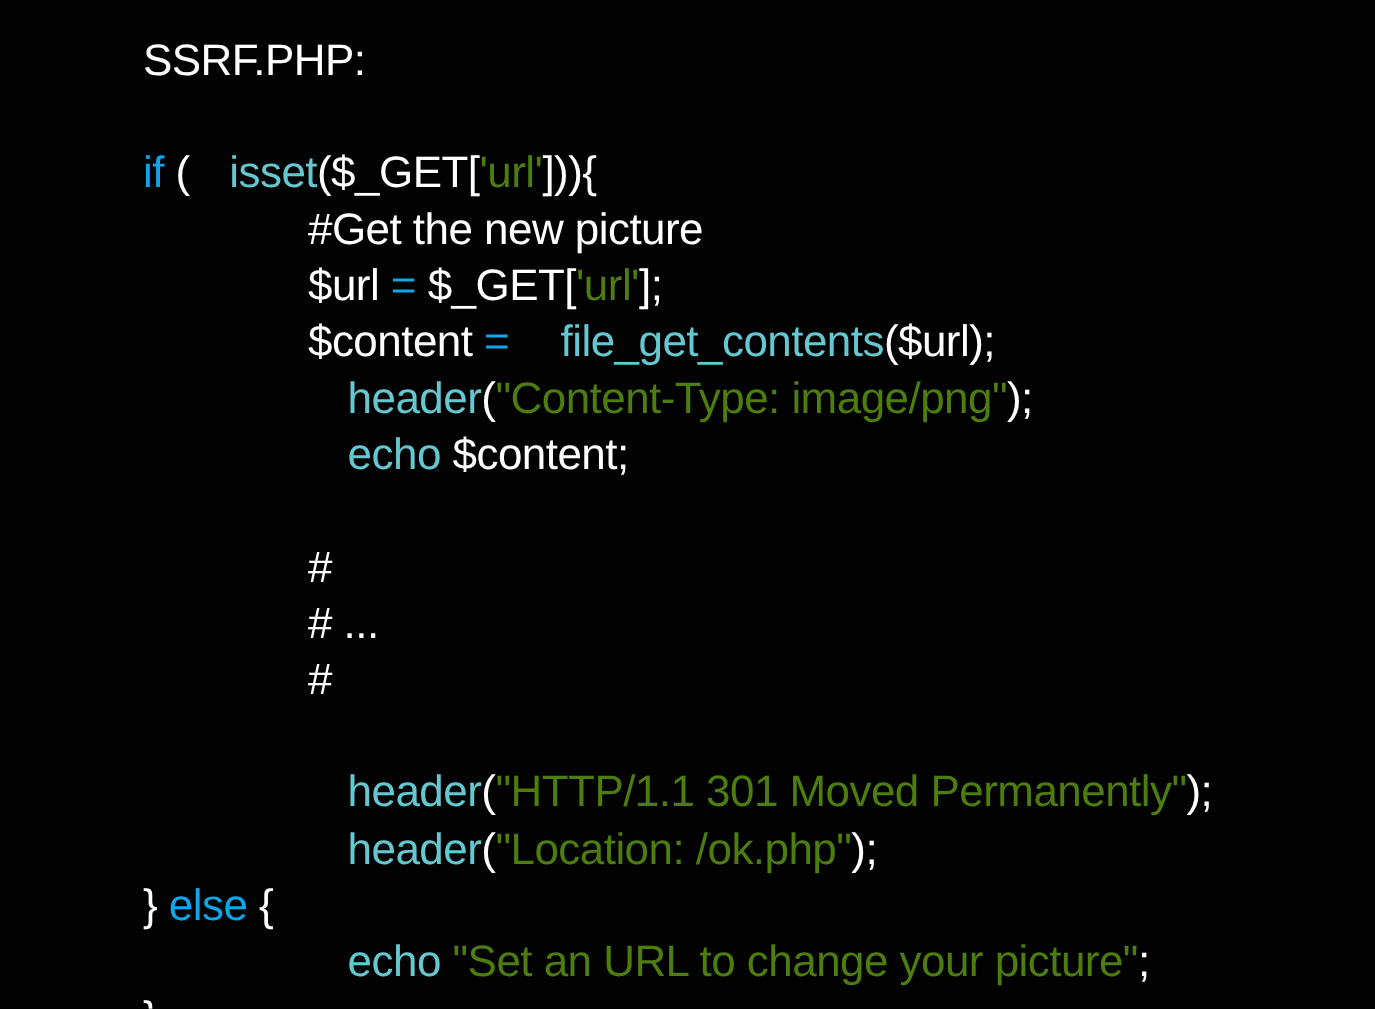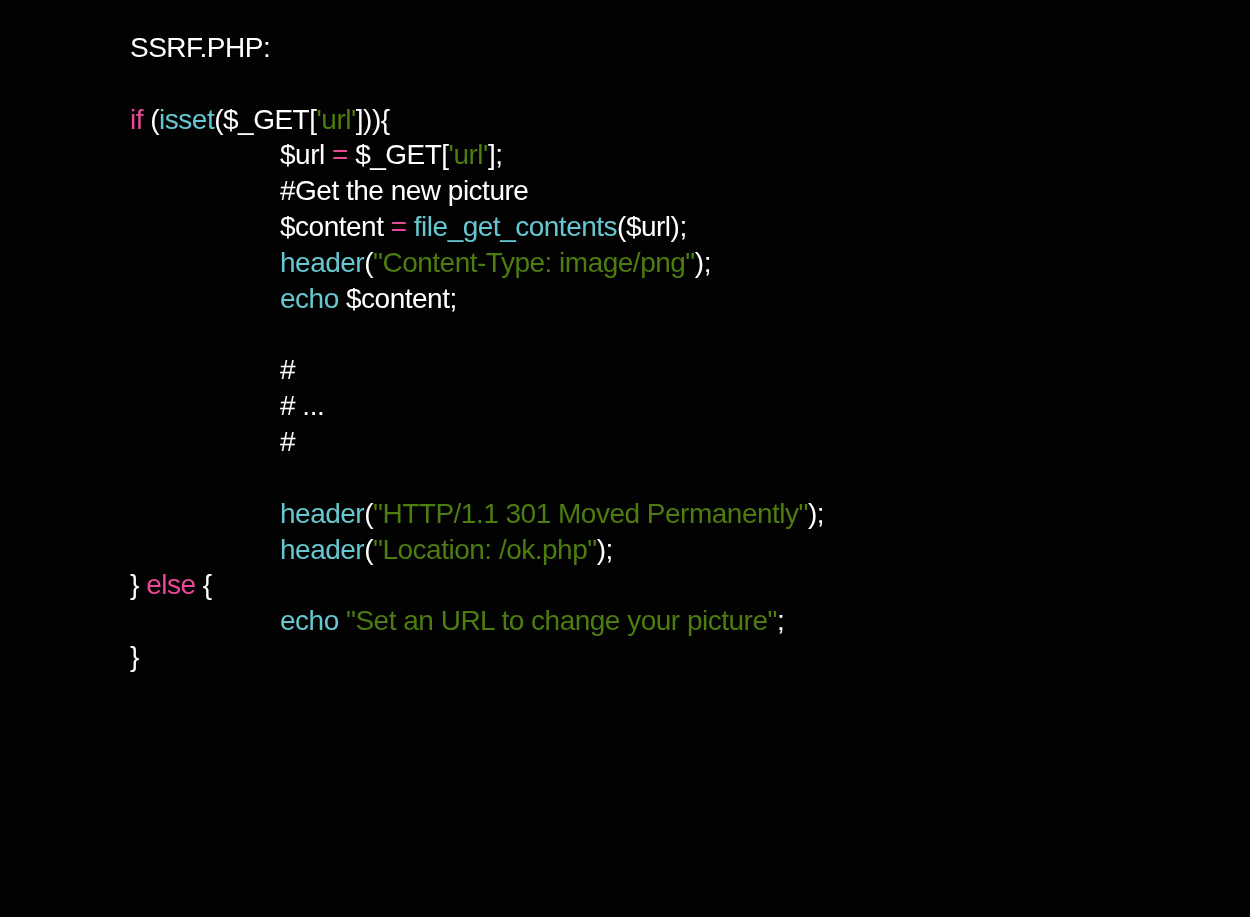--- a/index.html
+++ b/index.html
@@ -10,54 +10,54 @@
     background: #020202;
     overflow: hidden;
   }
   .slide {
     width: 1250px;
     height: 917px;
     background: #020202;
     box-sizing: border-box;
     padding: 30px 130px;
     font-family: "Segoe UI", "Helvetica Neue", Arial, sans-serif;
-    font-size: 28px;
+    font-size: 40px;
     line-height: 1.28;
     color: #ffffff;
     font-weight: 400;
     letter-spacing: -0.5px;
   }
   .code-line {
     white-space: pre;
   }
   .indent {
     display: inline-block;
     width: 150px;
   }
   .tk-white   { color: #ffffff; }
-  .tk-red     { color: #ec4899; margin-top: 20px; }
-  .tk-cyan    { color: #65c7d0; }
+  .tk-red     { color: #0ea5e9; margin-top: 20px; }
+  .tk-cyan    { color: #65c7d0; margin-left: 36px; }
   .tk-yellow  { color: #4d7c0f; }
   .blank { height: 1.28em; }
 </style>
 </head>
 <body>
 
 <div class="slide">
 
   <div class="code-line"><span class="tk-white">SSRF.PHP:</span></div>
 
   <div class="blank"></div>
 
 
   <div class="code-line"><span class="tk-red">if</span><span class="tk-white"> (</span><span class="tk-cyan">isset</span><span class="tk-white">(</span><span class="tk-white">$_GET</span><span class="tk-white">[</span><span class="tk-yellow">'url'</span><span class="tk-white">])){</span></div>
 
+  <div class="code-line"><span class="indent"></span><span class="tk-white">#Get the new picture</span></div>
+
   <div class="code-line"><span class="indent"></span><span class="tk-white">$url</span><span class="tk-white"> </span><span class="tk-red">=</span><span class="tk-white"> </span><span class="tk-white">$_GET[</span><span class="tk-yellow">'url'</span><span class="tk-white">];</span></div>
-
-  <div class="code-line"><span class="indent"></span><span class="tk-white">#Get the new picture</span></div>
 
   <div class="code-line"><span class="indent"></span><span class="tk-white">$content</span><span class="tk-white"> </span><span class="tk-red">=</span><span class="tk-white"> </span><span class="tk-cyan">file_get_contents</span><span class="tk-white">($url);</span></div>
 
   <div class="code-line"><span class="indent"></span><span class="tk-cyan">header</span><span class="tk-white">(</span><span class="tk-yellow">"Content-Type: image/png"</span><span class="tk-white">);</span></div>
 
   <div class="code-line"><span class="indent"></span><span class="tk-cyan">echo</span><span class="tk-white"> </span><span class="tk-white">$content;</span></div>
 
   <div class="blank"></div>
 
   <div class="code-line"><span class="indent"></span><span class="tk-white">#</span></div>

